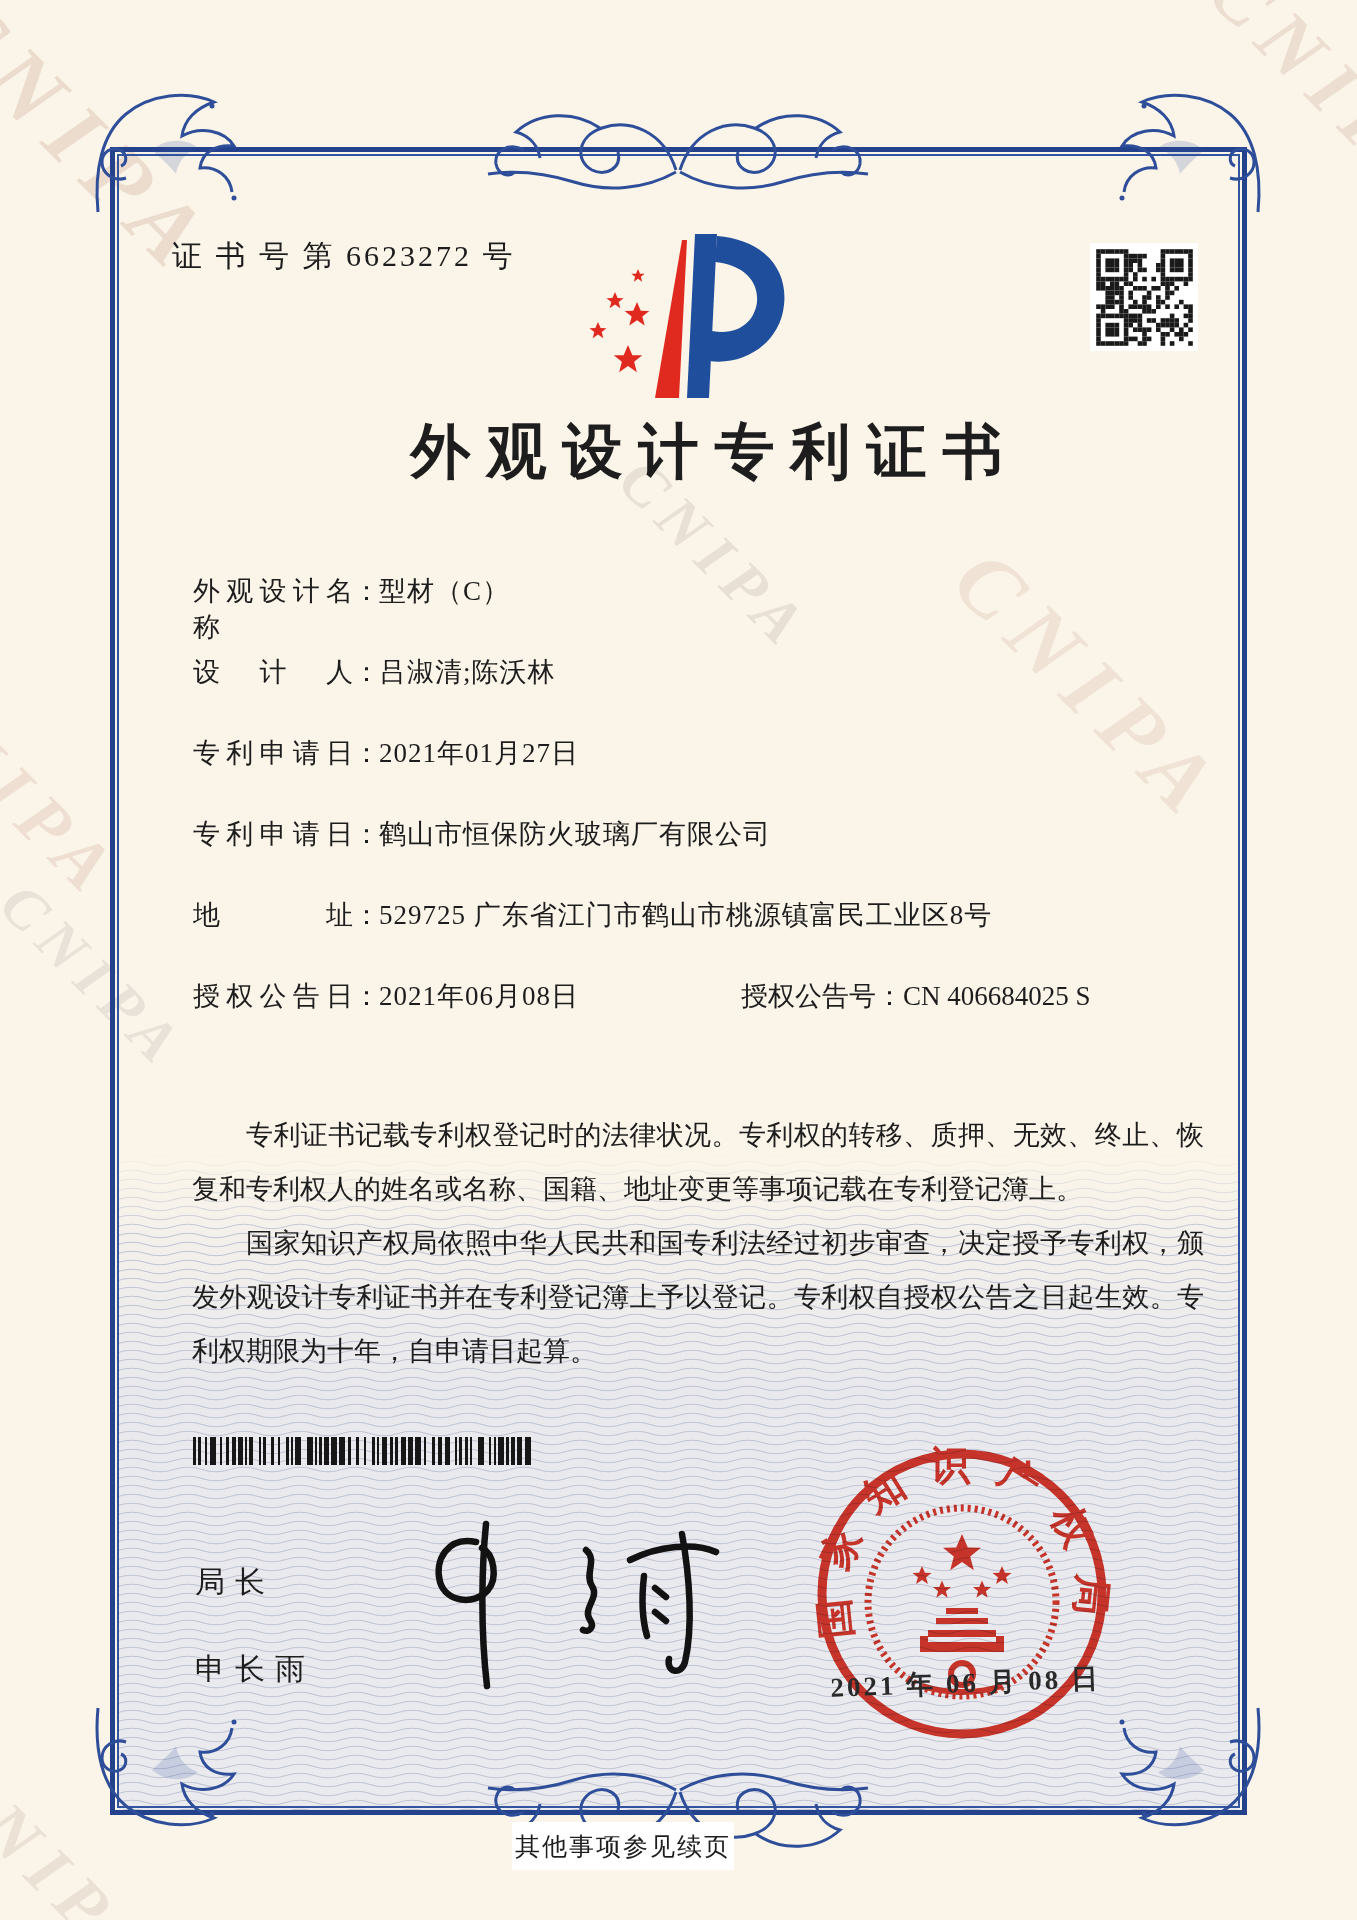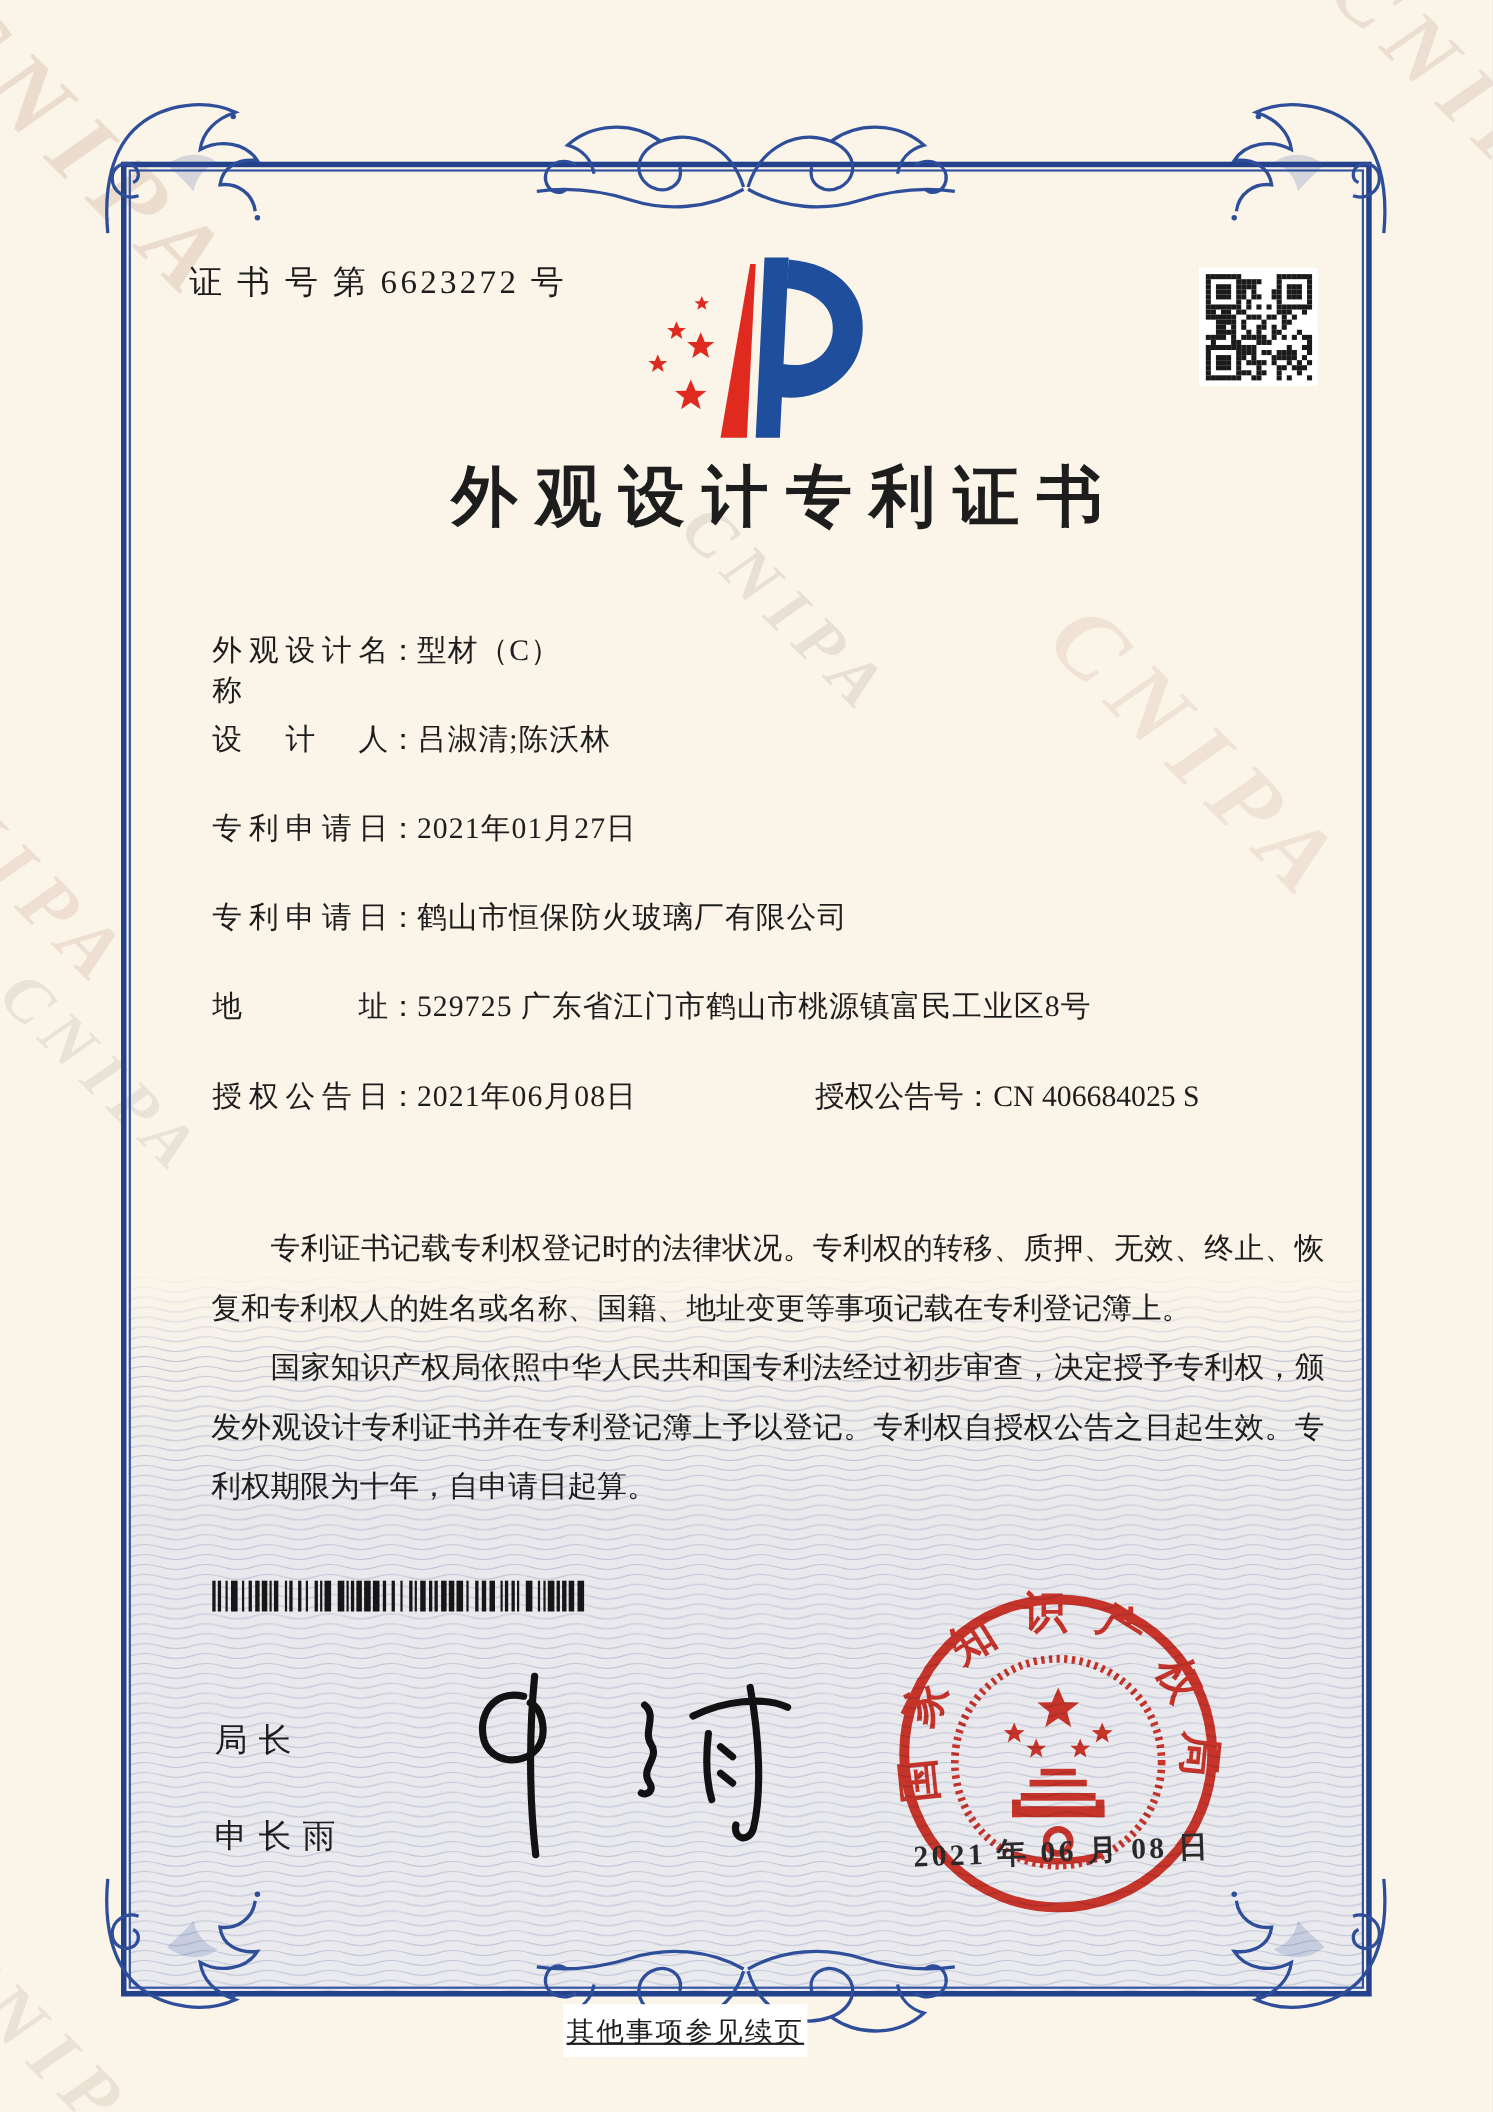--- a/index.html
+++ b/index.html
@@ -45,21 +45,21 @@
   .officer-title{position:absolute;left:195px;top:1562px;font-size:30px;letter-spacing:10px;
                  font-family:"Liberation Sans","DejaVu Sans",sans-serif;z-index:5;}
   .officer-name{position:absolute;left:195px;top:1628px;font-size:30px;letter-spacing:10px;
                 font-family:"Liberation Sans","DejaVu Sans",sans-serif;z-index:5;margin-top:21px;}
   .signature{position:absolute;left:390px;top:1516px;z-index:6;}
   .seal{position:absolute;left:812px;top:1444px;z-index:7;mix-blend-mode:multiply;}
 
   .page-footer{position:absolute;left:110px;top:1748px;width:1137px;text-align:center;
                font-size:23px;letter-spacing:4px;z-index:5;}
   .note-strip{position:absolute;left:512px;top:1822px;width:222px;height:48px;background:#ffffff;
-              z-index:5;display:flex;align-items:center;justify-content:center;text-decoration:underline;}
+              z-index:5;display:flex;align-items:center;justify-content:center;}
   .note-strip span{font-size:25px;letter-spacing:2px;}
 </style>
 </head>
 <body>
 
 <div class="page">
 
   <span class="wm" style="left:-15px;top:-30px;font-size:92px;color:rgba(205,175,155,0.35);">CNIPA</span>
   <span class="wm" style="left:1255px;top:-55px;font-size:80px;color:rgba(205,175,155,0.32);">CNIPA</span>
   <span class="wm" style="left:655px;top:445px;font-size:62px;color:rgba(205,192,182,0.40);">CNIPA</span>

